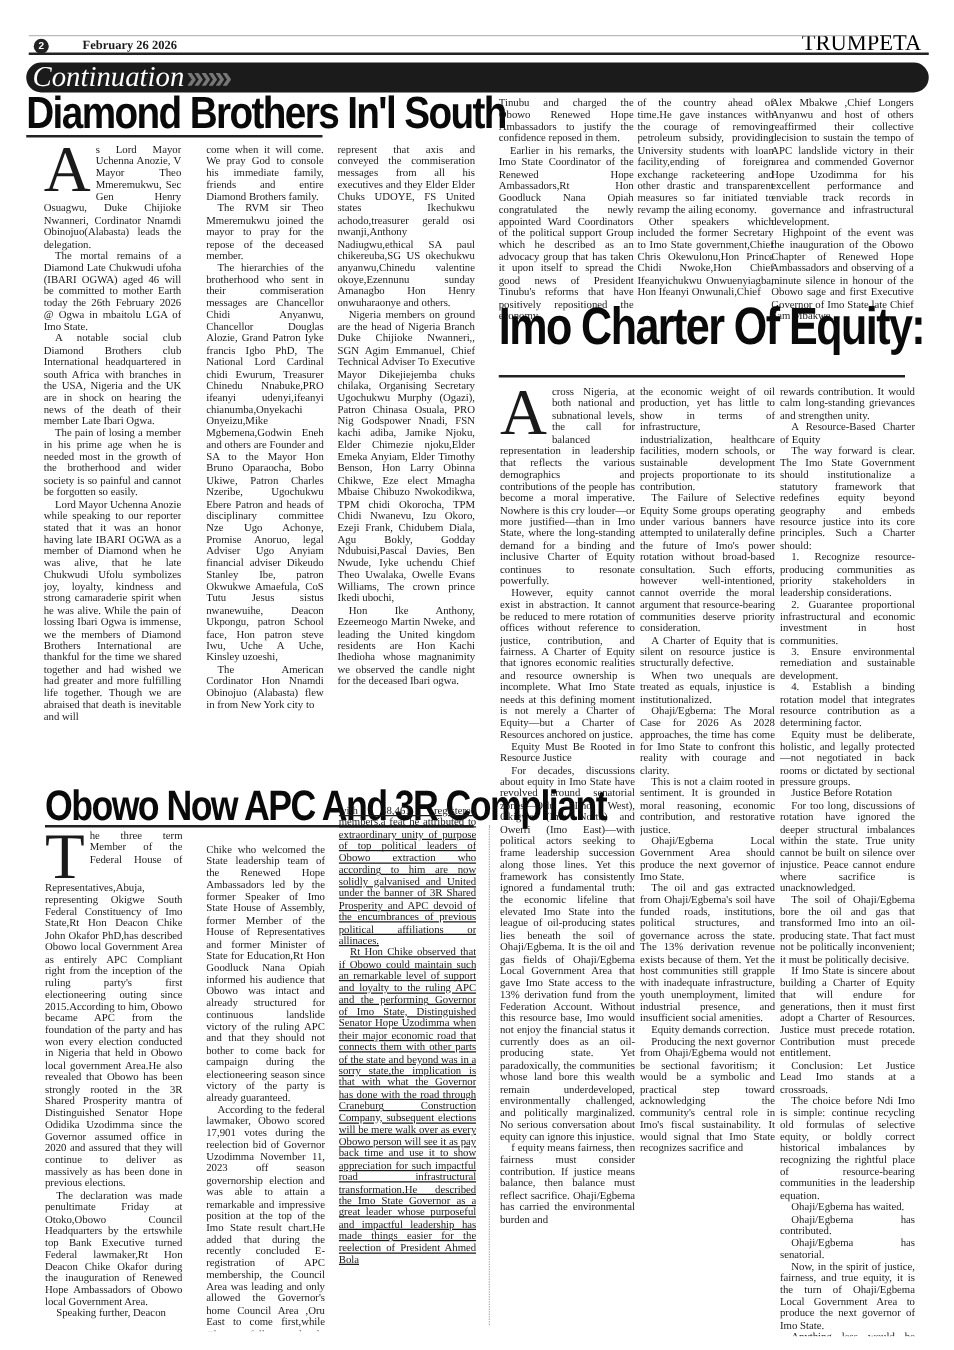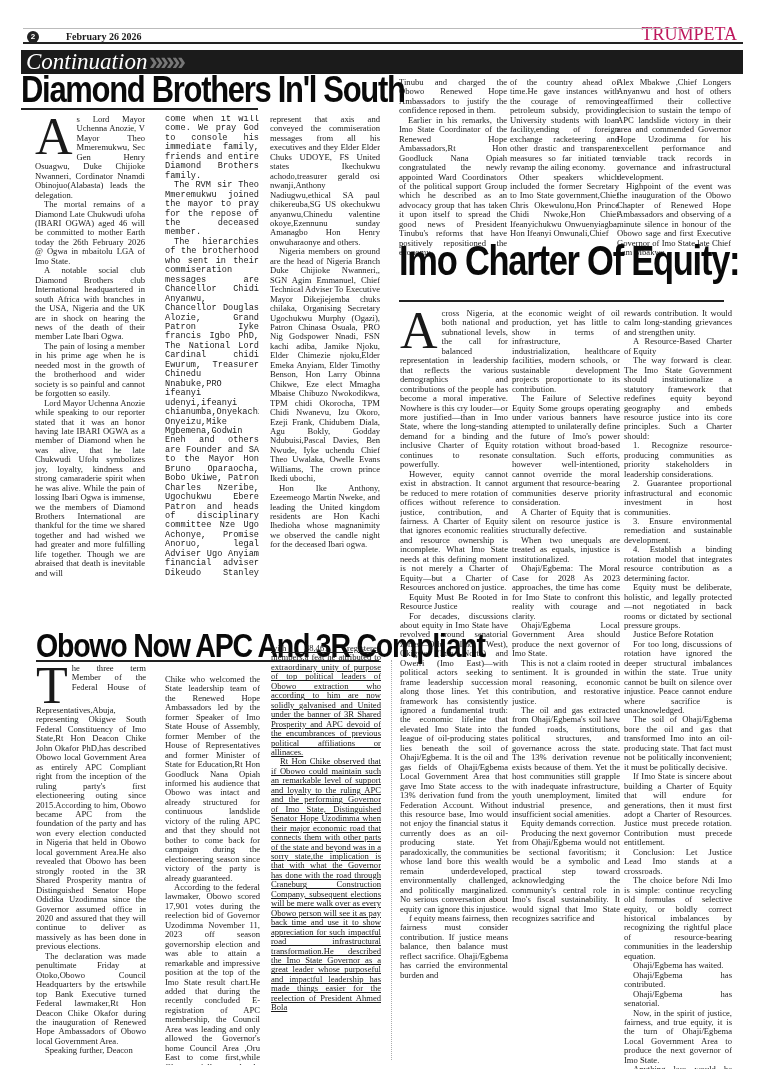--- a/index.html
+++ b/index.html
@@ -13,42 +13,42 @@
 .drop{float:left;font-size:52px;line-height:40px;margin:2px 4px 0 0;font-family:"Liberation Serif",serif}
 .headline{font-family:"Liberation Sans Narrow","Liberation Sans","DejaVu Sans",sans-serif;font-weight:bold;color:#0a0a0a;letter-spacing:-1.5px;transform-origin:left top;white-space:nowrap}
 .rule{position:absolute;background:#222}
 </style>
 </head>
 <body>
 
 <div class="abs" style="left:21px;top:26px;width:722px;height:22px;">
   <div class="abs" style="left:6px;top:5px;width:12px;height:12px;border-radius:50%;background:#222;color:#fff;font:bold 8px 'Liberation Sans',sans-serif;text-align:center;line-height:12px;">2</div>
   <div class="abs" style="left:45px;top:5px;font:bold 10px 'Liberation Serif',serif;">February 26  2026</div>
-  <div class="abs" style="right:6px;top:-2px;font:18px 'Liberation Serif',serif;color:#be185d;letter-spacing:0px;text-align:center;">TRUMPETA</div>
+  <div class="abs" style="right:6px;top:-2px;font:18px 'Liberation Serif',serif;color:#000000;letter-spacing:0px;text-align:center;">TRUMPETA</div>
 </div>
 <div class="rule" style="left:23px;top:28px;width:680px;height:1px;background:#bbb;"></div>
 <div class="rule" style="left:23px;top:42px;width:720px;height:2px;"></div>
 
-<div class="abs" style="left:21px;top:50px;width:722px;height:24px;background:#1b1b1b;">
+<div class="abs" style="left:21px;top:50px;width:722px;height:24px;background:#1b1b1b;border-radius:12px;">
   <span class="abs" style="left:5px;top:0px;font:italic 23px 'Liberation Serif',serif;color:#fff;line-height:24px;">Continuation</span>
   <span class="abs" style="left:128px;top:-2px;font:bold 26px 'Liberation Sans',sans-serif;color:#777;line-height:26px;letter-spacing:-3px;">››››››</span>
 </div>
 
 <div class="abs headline" style="left:21px;top:73px;font-size:36px;line-height:34px;transform:scaleX(0.86);">Diamond Brothers In'l South</div>
 <div class="rule" style="left:21px;top:108px;width:237px;height:2px;"></div>
 
 <div class="col" style="left:35px;top:115px;width:110px;height:462px;">
   <span class="drop">A</span>
   <p class="flat">s Lord Mayor Uchenna Anozie, V Mayor Theo Mmeremukwu, Sec Gen Henry Osuagwu, Duke Chijioke Nwanneri, Cordinator Nnamdi Obinojuo(Alabasta) leads the delegation.</p>
   <p class="ind">The mortal remains of a Diamond Late Chukwudi ufoha (IBARI OGWA) aged 46 will be committed to mother Earth today the 26th February 2026 @ Ogwa in mbaitolu LGA of Imo State.</p>
   <p class="ind">A notable social club Diamond Brothers club International headquartered in south Africa with branches in the USA, Nigeria and the UK are in shock on hearing the news of the death of their member Late Ibari Ogwa.</p>
   <p class="ind">The pain of losing a member in his prime age when he is needed most in the growth of the brotherhood and wider society is so painful and cannot be forgotten so easily.</p>
   <p class="ind">Lord Mayor Uchenna Anozie while speaking to our reporter stated that it was an honor having late IBARI OGWA as a member of Diamond when he was alive, that he late Chukwudi Ufolu symbolizes joy, loyalty, kindness and strong camaraderie spirit when he was alive. While the pain of lossing Ibari Ogwa is immense, we the members of Diamond Brothers International are thankful for the time we shared together and had wished we had greater and more fulfilling life together. Though we are abraised that death is inevitable and will</p>
 </div>
-<div class="col" style="left:165px;top:115px;width:94px;height:462px;font-family:Liberation Mono, monospace;">
+<div class="col" style="left:165px;top:115px;width:94px;height:462px;">
   <p class="flat">come when it will come. We pray God to console his immediate family, friends and entire Diamond Brothers family.</p>
   <p class="ind">The RVM sir Theo Mmeremukwu joined the mayor to pray for the repose of the deceased member.</p>
   <p class="ind">The hierarchies of the brotherhood who sent in their commiseration messages are Chancellor Chidi Anyanwu, Chancellor Douglas Alozie, Grand Patron Iyke francis Igbo PhD, The National Lord Cardinal chidi Ewurum, Treasurer Chinedu Nnabuke,PRO ifeanyi udenyi,ifeanyi chianumba,Onyekachi Onyeizu,Mike Mgbemena,Godwin Eneh and others are Founder and SA to the Mayor Hon Bruno Oparaocha, Bobo Ukiwe, Patron Charles Nzeribe, Ugochukwu Ebere Patron and heads of disciplinary committee Nze Ugo Achonye, Promise Anoruo, legal Adviser Ugo Anyiam financial adviser Dikeudo Stanley Ibe, patron Okwukwe Amaefula, CoS Tutu Jesus sistus nwanewuihe, Deacon Ukpongu, patron School face, Hon patron steve Iwu, Uche A Uche, Kinsley uzoeshi,</p>
   <p class="ind">The American Cordinator Hon Nnamdi Obinojuo (Alabasta) flew in from New York city to</p>
 </div>
 <div class="col" style="left:270px;top:115px;width:110px;height:462px;">
   <p class="flat">represent that axis and conveyed the commiseration messages from all his executives and they Elder Elder Chuks UDOYE, FS United states Ikechukwu achodo,treasurer gerald osi nwanji,Anthony Nadiugwu,ethical SA paul chikereuba,SG US okechukwu anyanwu,Chinedu valentine okoye,Ezennunu sunday Amanagbo Hon Henry onwuharaonye and others.</p>
   <p class="ind">Nigeria members on ground are the head of Nigeria Branch Duke Chijioke Nwanneri,, SGN Agim Emmanuel, Chief Technical Adviser To Executive Mayor Dikejiejemba chuks chilaka, Organising Secretary Ugochukwu Murphy (Ogazi), Patron Chinasa Osuala, PRO Nig Godspower Nnadi, FSN kachi adiba, Jamike Njoku, Elder Chimezie njoku,Elder Emeka Anyiam, Elder Timothy Benson, Hon Larry Obinna Chikwe, Eze elect Mmagha Mbaise Chibuzo Nwokodikwa, TPM chidi Okorocha, TPM Chidi Nwanevu, Izu Okoro, Ezeji Frank, Chidubem Diala, Agu Bokly, Godday Ndubuisi,Pascal Davies, Ben Nwude, Iyke uchendu Chief Theo Uwalaka, Owelle Evans Williams, The crown prince Ikedi ubochi,</p>
   <p class="ind">Hon Ike Anthony, Ezeemeogo Martin Nweke, and leading the United kingdom residents are Hon Kachi Ihedioha whose magnanimity we observed the candle night for the deceased Ibari ogwa.</p>
 </div>
@@ -75,23 +75,23 @@
   <p class="ind">However, equity cannot exist in abstraction. It cannot be reduced to mere rotation of offices without reference to justice, contribution, and fairness. A Charter of Equity that ignores economic realities and resource ownership is incomplete. What Imo State needs at this defining moment is not merely a Charter of Equity—but a Charter of Resources anchored on justice.</p>
   <p class="ind">Equity Must Be Rooted in Resource Justice</p>
   <p class="ind">For decades, discussions about equity in Imo State have revolved around senatorial zones—Orlu (Imo West), Okigwe (Imo North) and Owerri (Imo East)—with political actors seeking to frame leadership succession along those lines. Yet this framework has consistently ignored a fundamental truth: the economic lifeline that elevated Imo State into the league of oil-producing states lies beneath the soil of Ohaji/Egbema. It is the oil and gas fields of Ohaji/Egbema Local Government Area that gave Imo State access to the 13% derivation fund from the Federation Account. Without this resource base, Imo would not enjoy the financial status it currently does as an oil-producing state. Yet paradoxically, the communities whose land bore this wealth remain underdeveloped, environmentally challenged, and politically marginalized. No serious conversation about equity can ignore this injustice.</p>
   <p class="ind">f equity means fairness, then fairness must consider contribution. If justice means balance, then balance must reflect sacrifice. Ohaji/Egbema has carried the environmental burden and</p>
 </div>
 <div class="col" style="left:512px;top:309px;width:108px;height:760px;">
   <p class="flat">the economic weight of oil production, yet has little to show in terms of infrastructure, industrialization, healthcare facilities, modern schools, or sustainable development projects proportionate to its contribution.</p>
   <p class="ind">The Failure of Selective Equity Some groups operating under various banners have attempted to unilaterally define the future of Imo's power rotation without broad-based consultation. Such efforts, however well-intentioned, cannot override the moral argument that resource-bearing communities deserve priority consideration.</p>
   <p class="ind">A Charter of Equity that is silent on resource justice is structurally defective.</p>
   <p class="ind">When two unequals are treated as equals, injustice is institutionalized.</p>
-  <p class="ind">Ohaji/Egbema: The Moral Case for 2028 As 2023 approaches, the time has come for Imo State to confront this reality with courage and clarity.</p>
+  <p class="ind">Ohaji/Egbema: The Moral Case for 2026 As 2028 approaches, the time has come for Imo State to confront this reality with courage and clarity.</p>
+  <p class="ind">This is not a claim rooted in sentiment. It is grounded in moral reasoning, economic contribution, and restorative justice.</p>
   <p class="ind">Ohaji/Egbema Local Government Area should produce the next governor of Imo State.</p>
-  <p class="ind">This is not a claim rooted in sentiment. It is grounded in moral reasoning, economic contribution, and restorative justice.</p>
   <p class="ind">The oil and gas extracted from Ohaji/Egbema's soil have funded roads, institutions, political structures, and governance across the state. The 13% derivation revenue exists because of them. Yet the host communities still grapple with inadequate infrastructure, youth unemployment, limited industrial presence, and insufficient social amenities.</p>
   <p class="ind">Equity demands correction.</p>
   <p class="ind">Producing the next governor from Ohaji/Egbema would not be sectional favoritism; it would be a symbolic and practical step toward acknowledging the community's central role in Imo's fiscal sustainability. It would signal that Imo State recognizes sacrifice and</p>
 </div>
 <div class="col" style="left:624px;top:309px;width:108px;height:760px;">
   <p class="flat">rewards contribution. It would calm long-standing grievances and strengthen unity.</p>
   <p class="ind">A Resource-Based Charter of Equity</p>
   <p class="ind">The way forward is clear. The Imo State Government should institutionalize a statutory framework that redefines equity beyond geography and embeds resource justice into its core principles. Such a Charter should:</p>
   <p class="ind">1. Recognize resource-producing communities as priority stakeholders in leadership considerations.</p>
   <p class="ind">2. Guarantee proportional infrastructural and economic investment in host communities.</p>

